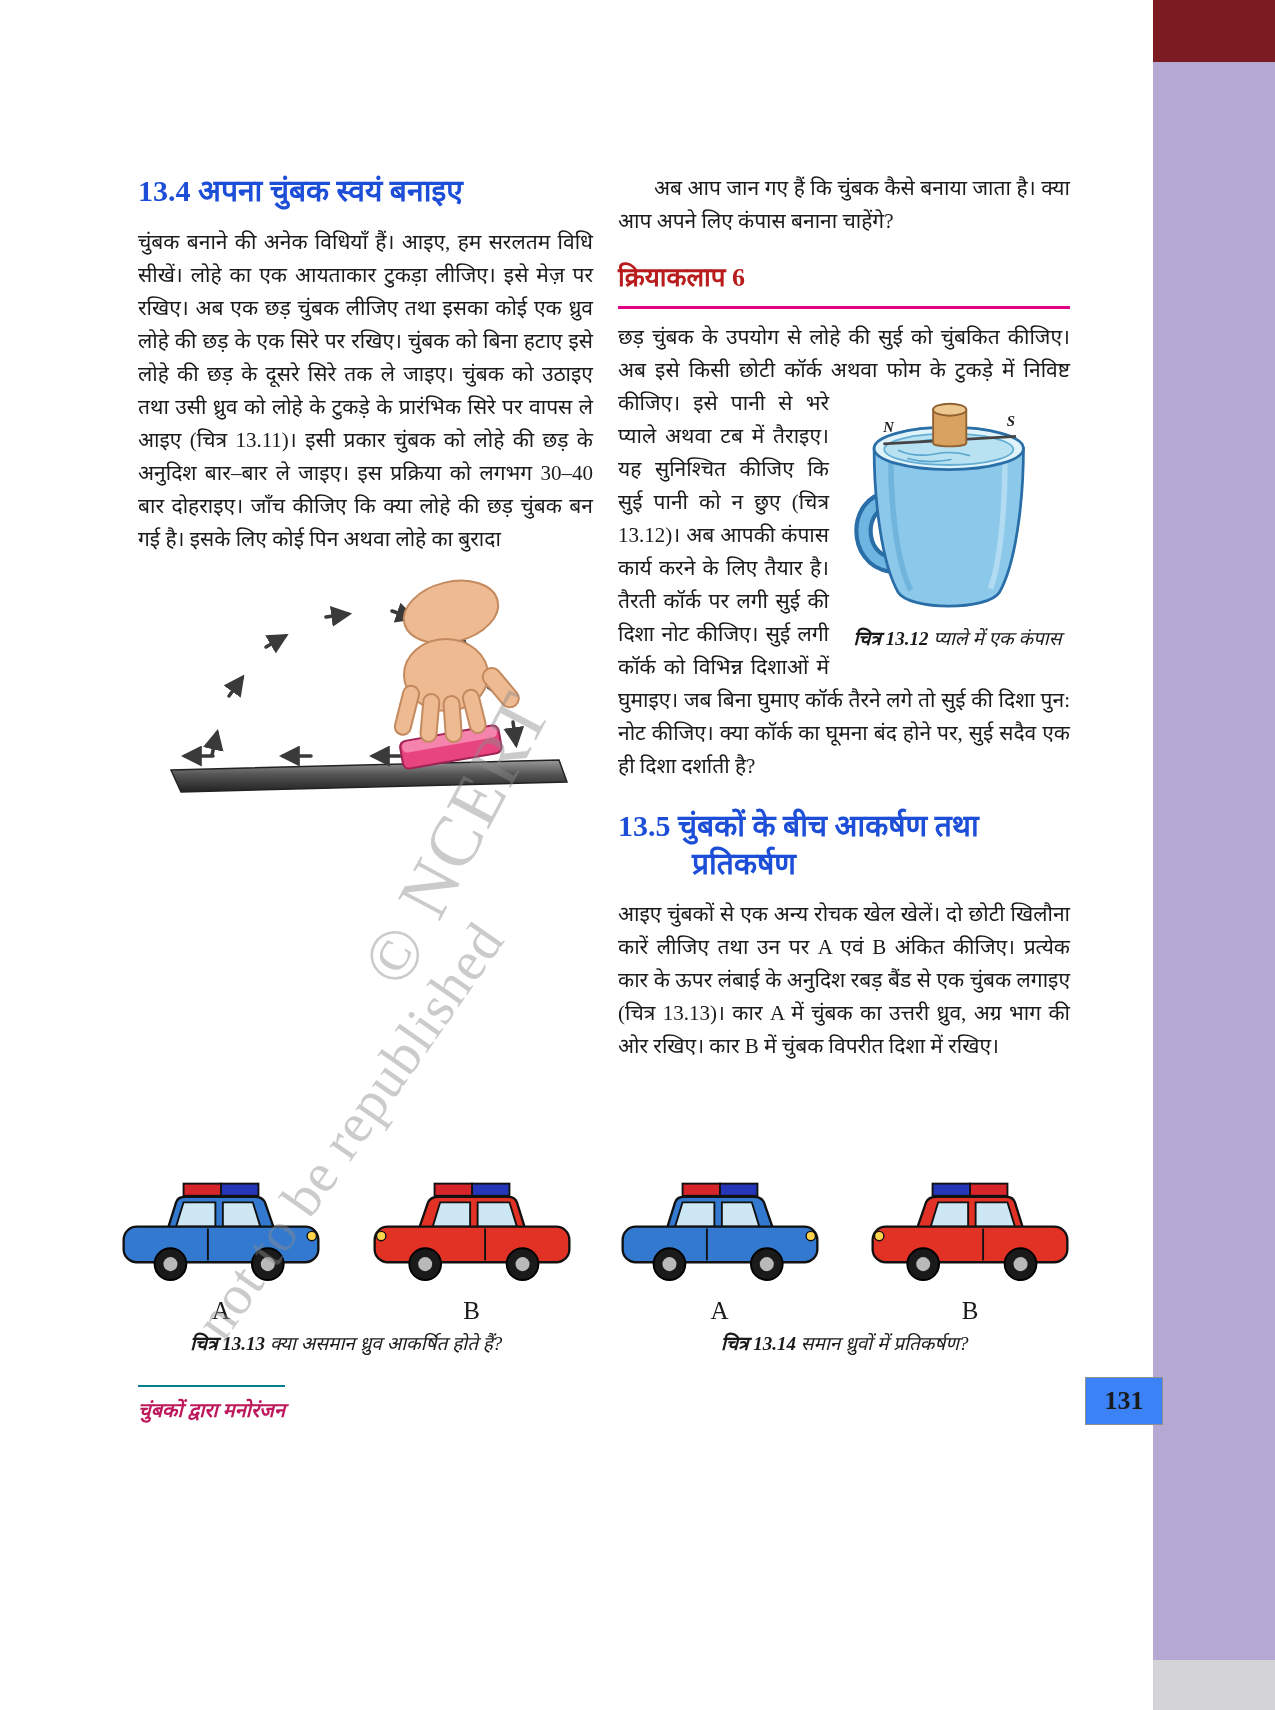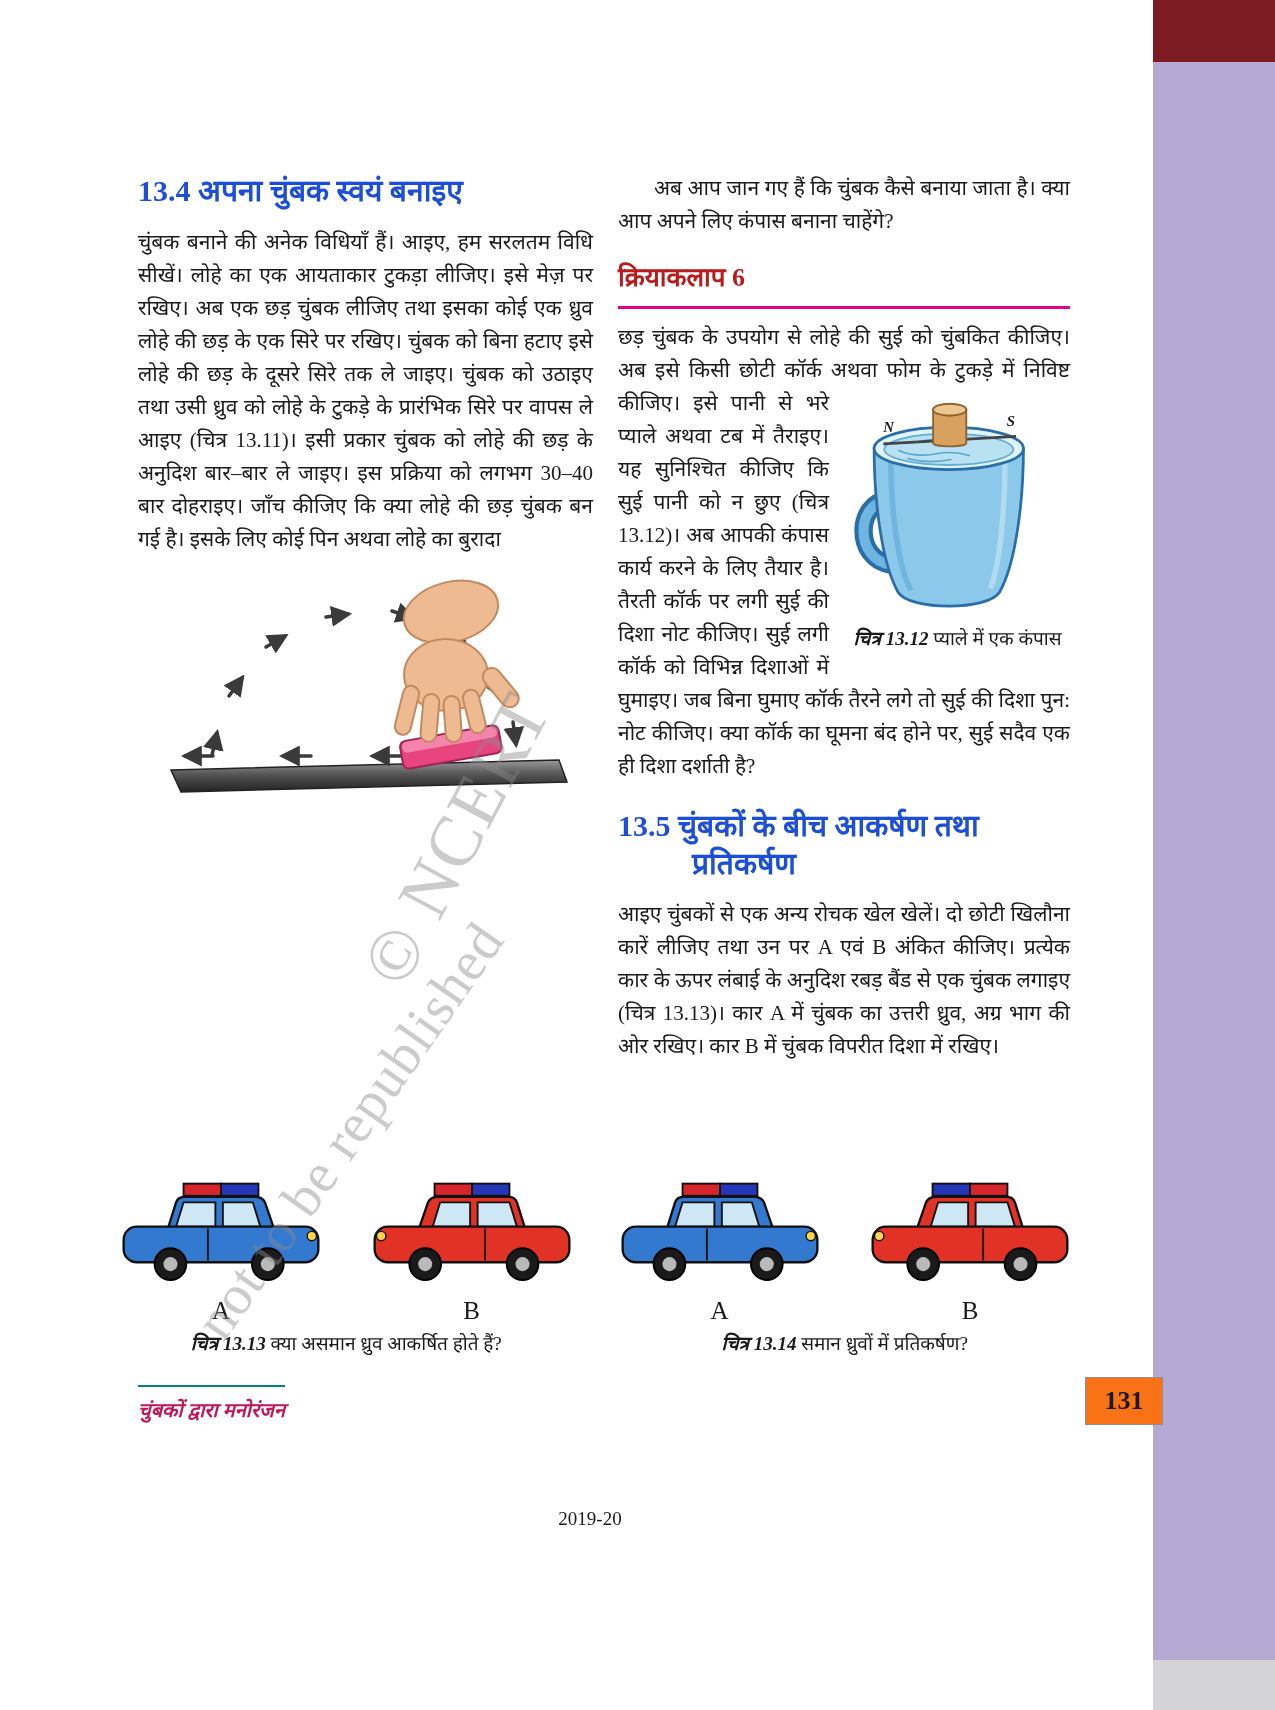--- a/index.html
+++ b/index.html
@@ -29,21 +29,21 @@
   .body-text {
     margin:0; font-size:21px; line-height:33px; text-align:justify;
   }
   .mt { margin-top:12px; }
   .indent-first { text-indent:36px; }
 
   figure { margin:0; }
   .fig-1311 { margin:14px 0 6px 0; text-align:center; }
   .caption { display:block; text-align:center; font-size:19px; line-height:26px; margin-top:4px; }
   .cap-label { font-weight:bold; font-style:italic; }
-  .cap-text { }
+  .cap-text { font-style:italic; }
 
   .fig-float {
     float:right; width:225px; margin:4px 0 8px 16px; text-align:center;
   }
   .fig-float svg { display:block; margin:0 auto; }
 
   .pole { font:bold italic 16px "Liberation Serif",serif; fill:#222; }
 
   
   .bottom-figs {
@@ -59,21 +59,21 @@
   .pair-caption { margin-top:6px; }
 
   
   .footer-chapter {
     position:absolute; left:138px; top:1385px; z-index:2;
     display:inline-block; border-top:2px solid #00808f; padding-top:9px;
     color:#be185d; font-weight:bold; font-size:20px;font-style:italic;
   }
   .page-num-box {
     position:absolute; left:1085px; top:1377px; width:78px; height:48px; z-index:2;
-    background:#f97316; border:1px solid #8f8f8f;
+    background:#3b82f6; border:1px solid #8f8f8f;
     display:flex; align-items:center; justify-content:center;
     font-weight:bold; font-size:26px;
   }
   .year-line {
     position:absolute; left:0; top:1508px; width:1180px; z-index:2;
     text-align:center; font-size:19px;
   }
 
   
   .watermark { position:absolute; z-index:5; pointer-events:none; color:rgba(140,140,140,0.45);
@@ -244,18 +244,17 @@
       <div class="caption pair-caption">
         <span class="cap-label">चित्र 13.14</span>
         <span class="cap-text">समान ध्रुवों में प्रतिकर्षण?</span>
       </div>
     </div>
 
   </div>
 
   <div class="footer-chapter">चुंबकों द्वारा मनोरंजन</div>
   <div class="page-num-box">131</div>
-  <div class="year-line">2019-20</div>
 
   <div class="watermark wm1">© NCERT</div>
   <div class="watermark wm2">not to be republished</div>
 
 </div>
 
 </body></html>

